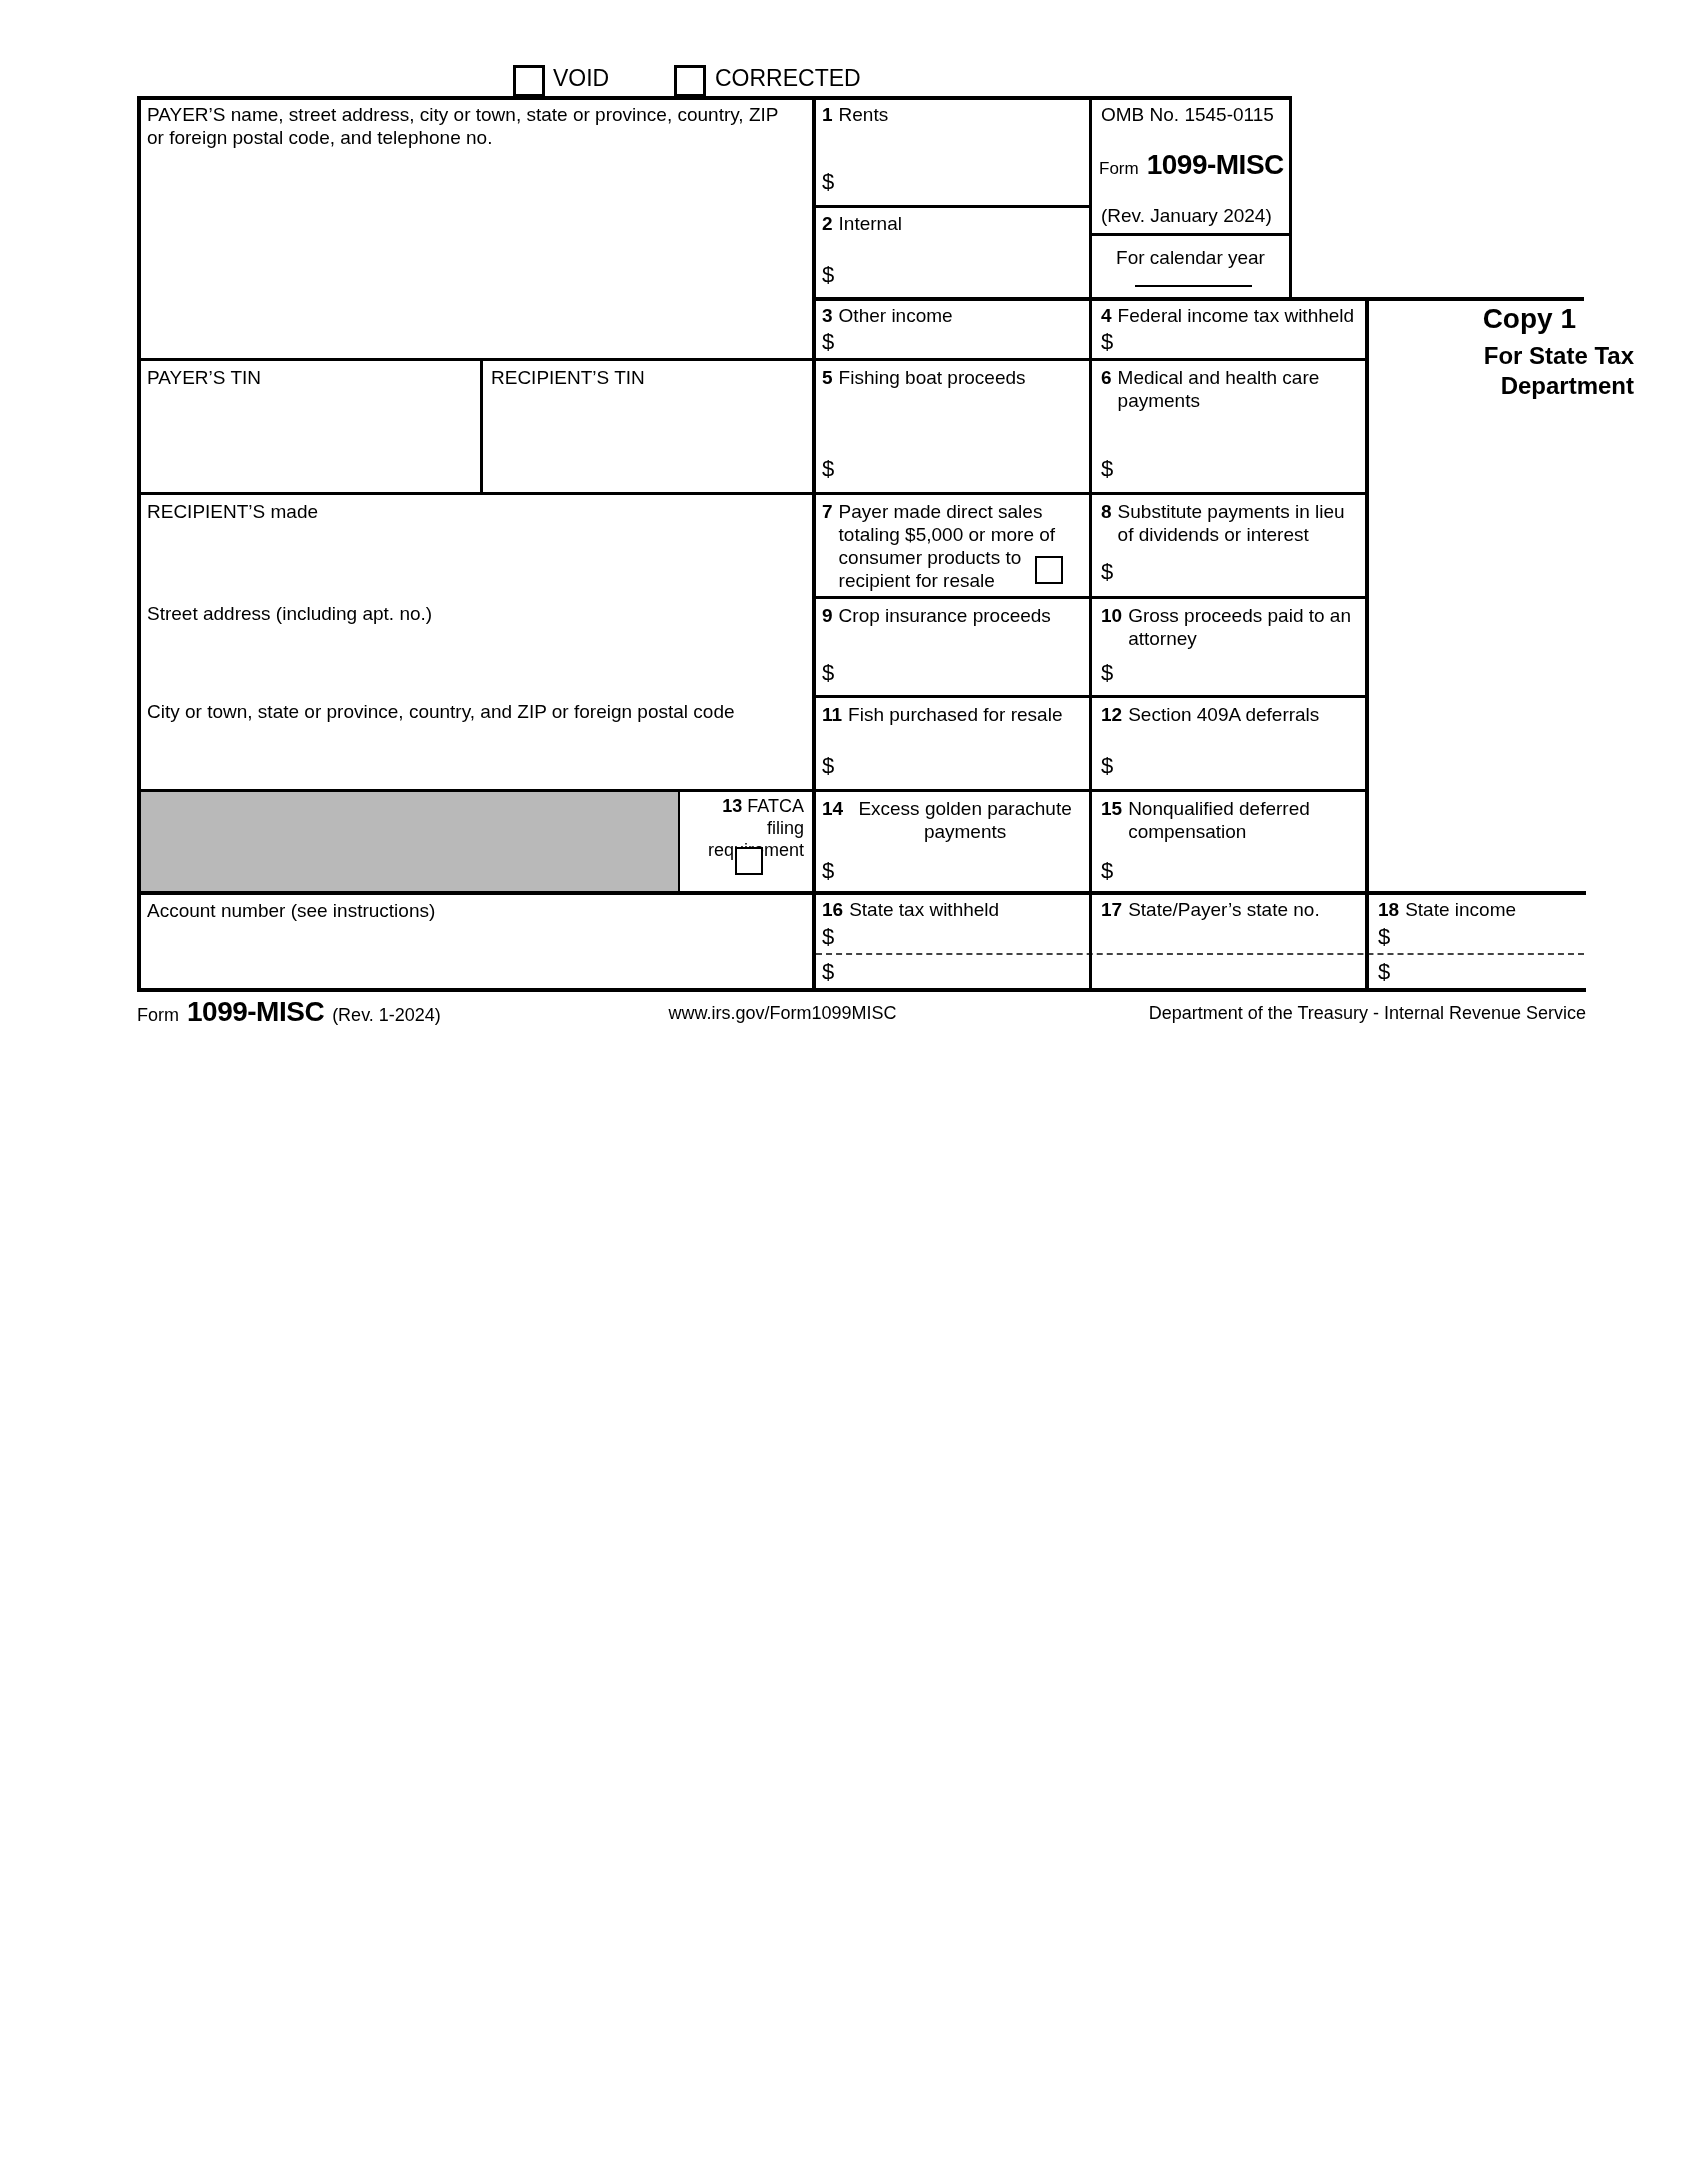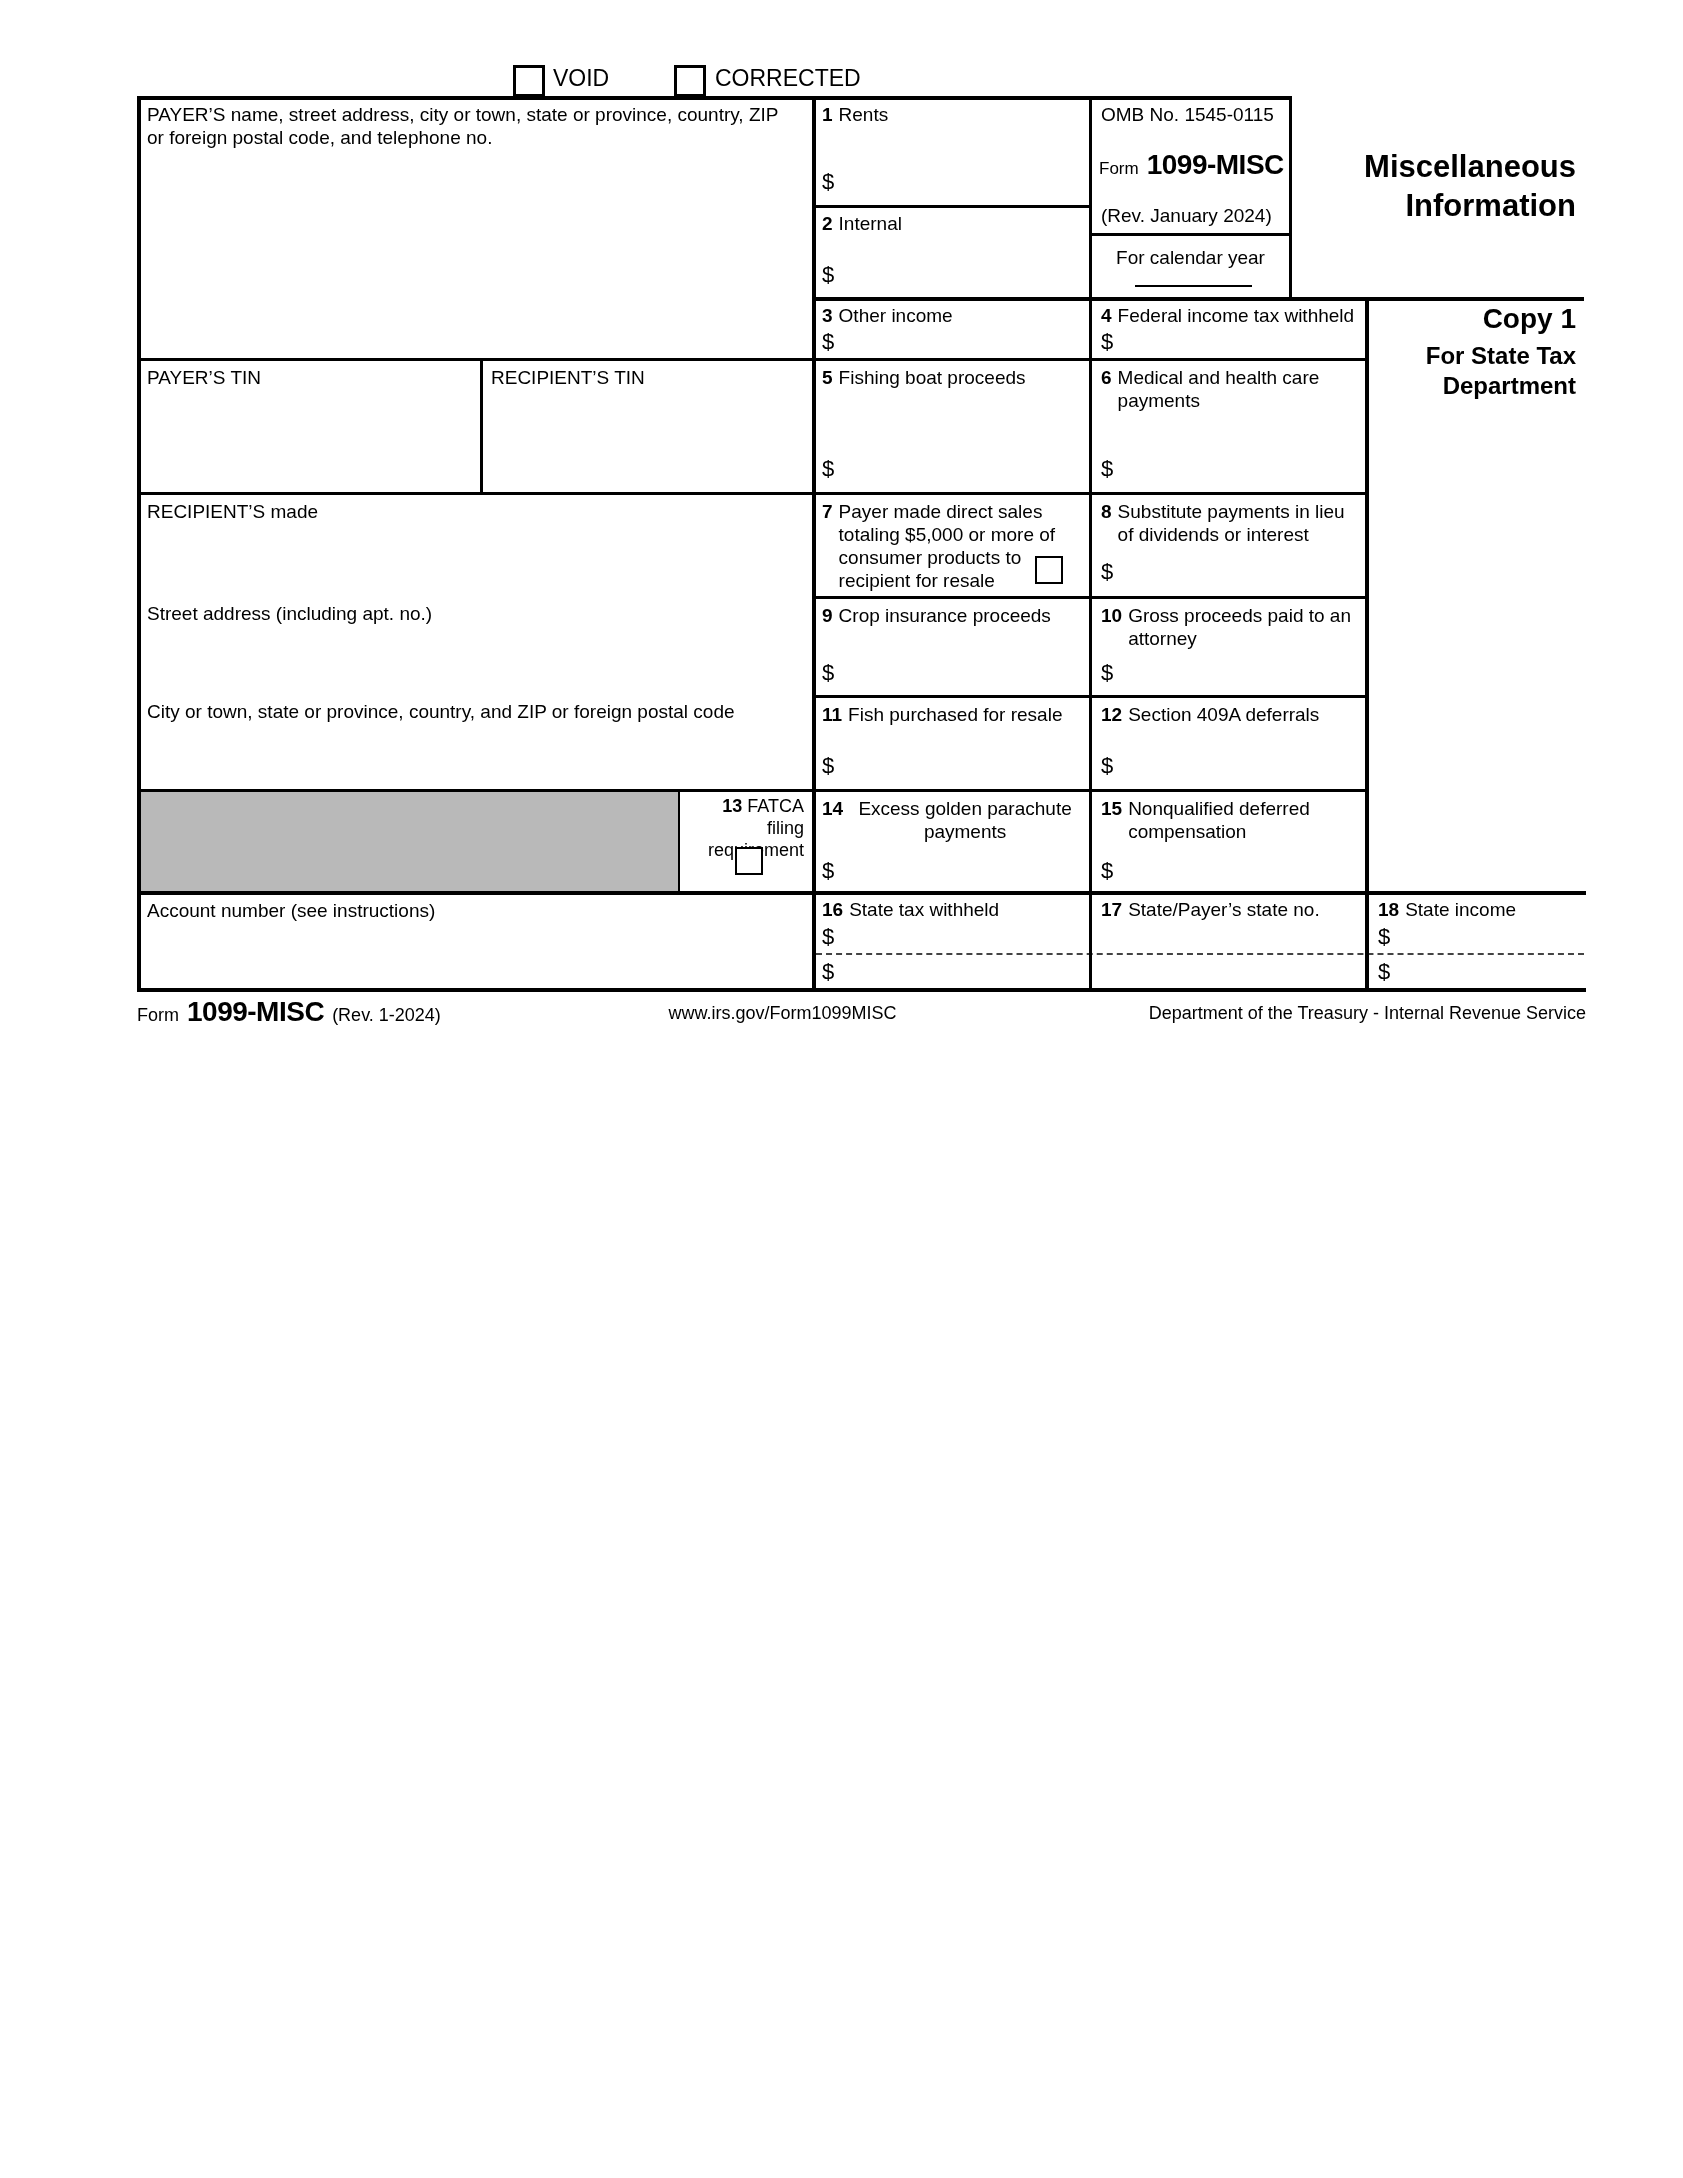--- a/index.html
+++ b/index.html
@@ -94,26 +94,22 @@
 
   <div class="txt lbl" style="left:1101px;top:103px;">OMB No. 1545-0115</div>
   <div class="txt baseline" style="left:1099px;top:149px;">
     <span style="font-size:17px;">Form</span>
     <span class="bold" style="font-size:28px;letter-spacing:-0.5px;">1099-MISC</span>
   </div>
   <div class="txt lbl" style="left:1101px;top:204px;">(Rev. January 2024)</div>
   <div class="txt lbl center" style="left:1092px;top:246px;width:197px;">For calendar year</div>
   <div class="ln" style="left:1135px;top:285px;width:117px;height:2px;"></div>
 
-  <div class="txt right bold" style="left:1297px;top:147px;width:279px;font-size:31px;line-height:39px;">
-    <div>Miscellaneous</div>
-    <div>Information</div>
-  </div>
   <div class="txt right bold" style="left:1378px;top:303px;width:198px;font-size:28px;">Copy 1</div>
-  <div class="txt right bold" style="left:1378px;top:341px;width:198px;font-size:24px;line-height:30px;">
+  <div class="txt right bold" style="left:1436px;top:341px;width:198px;font-size:24px;line-height:30px;">
     <div>For State Tax</div>
     <div>Department</div>
   </div>
 
   <div class="blabel" style="left:822px;top:304px;width:259px;">
     <span class="bnum">3</span>
       <span class="btext">Other income</span>
   </div>
   <div class="dollar" style="left:822px;top:330px;">$</div>
   <div class="blabel" style="left:1101px;top:304px;width:259px;">

